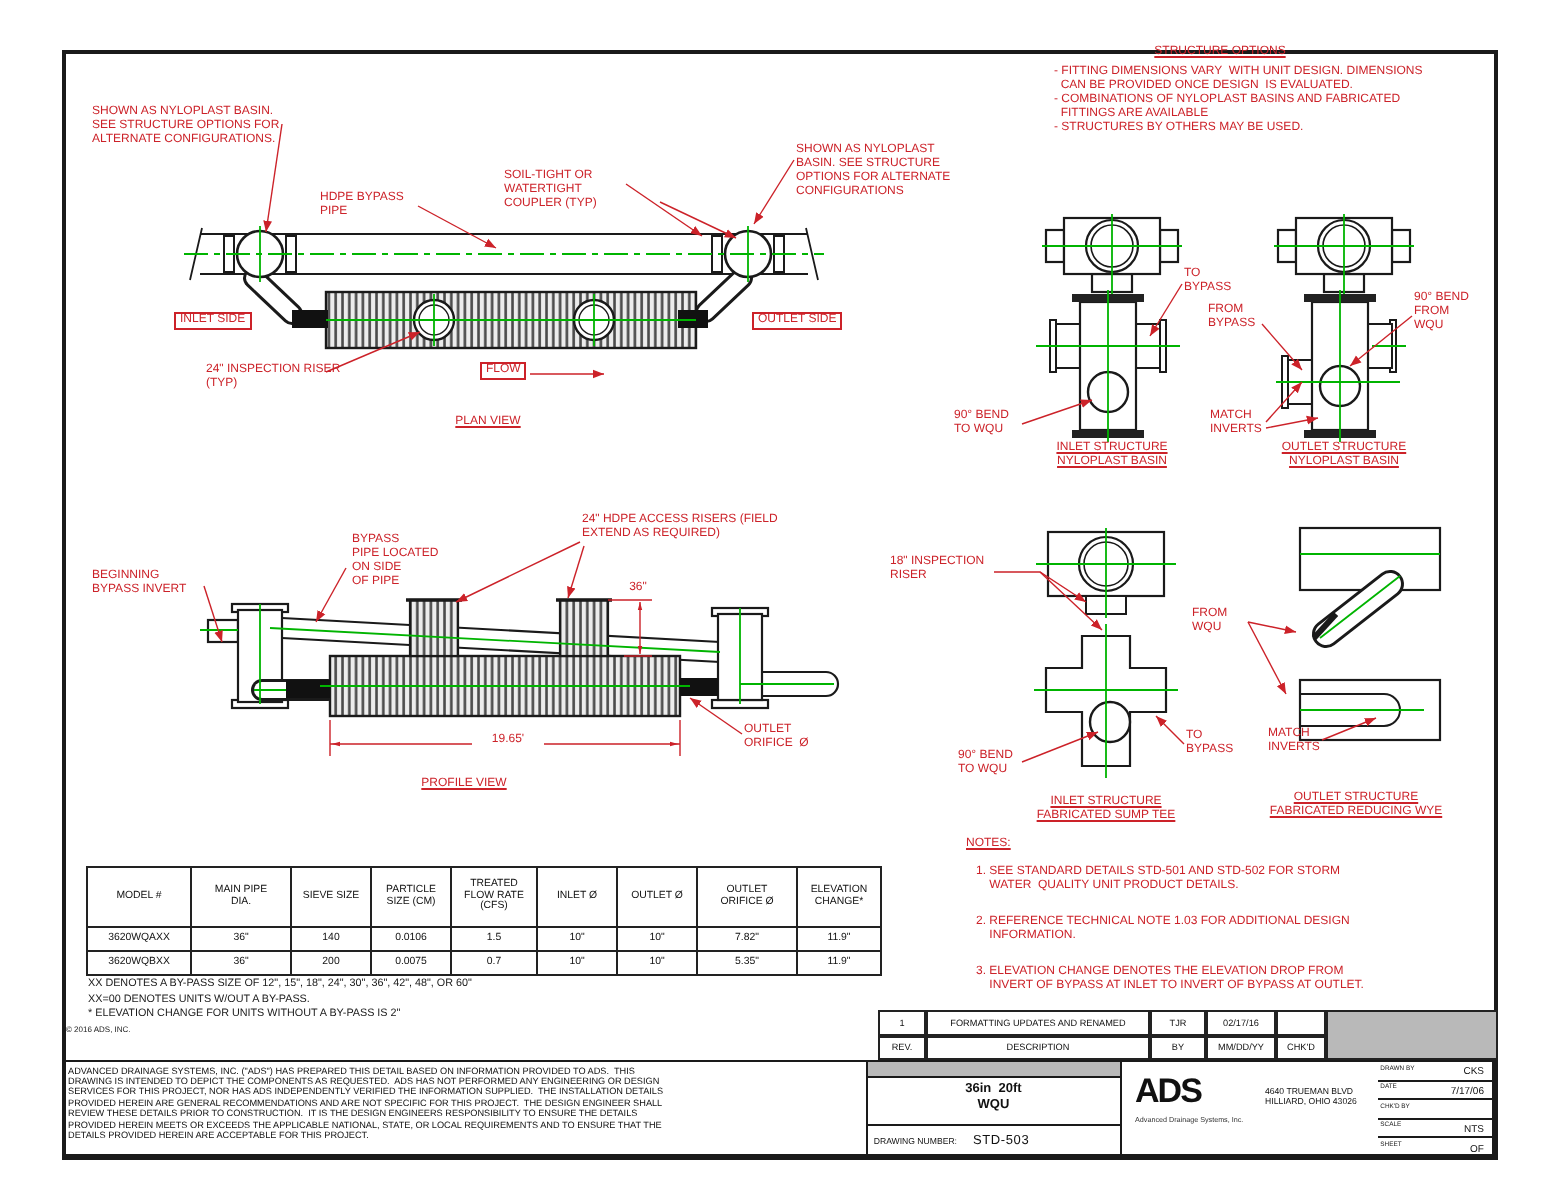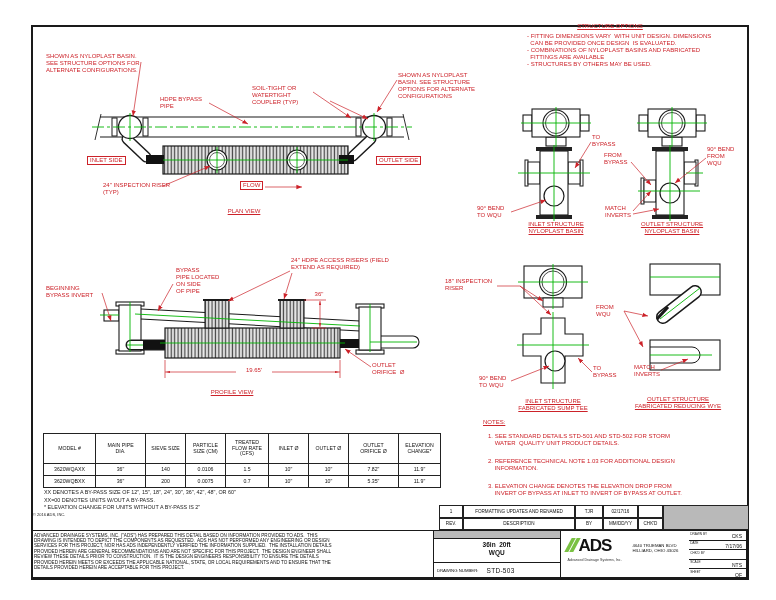--- a/index.html
+++ b/index.html
@@ -34,21 +34,21 @@
   .ttl{width:127px;}
   .ttl .graybar{position:absolute;left:0;top:0;width:100%;height:8px;background:#b9b9b9;
                 border-bottom:1px solid #1a1a1a;box-sizing:border-box;}
   .ttl .ptitle{position:absolute;left:0;top:10px;width:100%;text-align:center;font-weight:bold;
                font-size:6.5px;line-height:8px;white-space:pre;}
   .ttl .dnrow{position:absolute;left:0;bottom:0;width:100%;height:15px;border-top:1px solid #1a1a1a;
               box-sizing:border-box;display:flex;align-items:center;}
   .ttl .dnlabel{font-size:4.3px;padding-left:3px;}
   .ttl .dnval{font-size:6.5px;padding-left:8px;letter-spacing:0.3px;}
   .logoc{width:130px;}
-  .logo{position:absolute;left:7px;top:7px;display:flex;align-items:flex-start;height:16px;}
+  .logo{position:absolute;left:7px;top:7px;display:flex;align-items:center;height:16px;flex-direction:column;}
   .slash{display:inline-block;width:4px;height:14px;background:#7ac143;transform:skewX(-28deg);
          margin-right:1.5px;}
   .adsword{font-size:17px;font-weight:bold;letter-spacing:-1px;color:#111;line-height:16px;}
   .logosub{position:absolute;left:7px;top:27px;font-size:3.6px;color:#333;}
   .addr{position:absolute;left:72px;top:12px;font-size:4.3px;line-height:5.4px;white-space:pre;}
   .fields{width:57px;display:grid;grid-auto-rows:9.6px;}
   .frow{position:relative;border-bottom:0.8px solid #1a1a1a;}
   .frow:last-child{border-bottom:none;}
   .flabel{position:absolute;left:1px;top:0.5px;font-size:3.2px;color:#222;}
   .fval{position:absolute;right:4px;bottom:0.5px;font-size:5px;}

